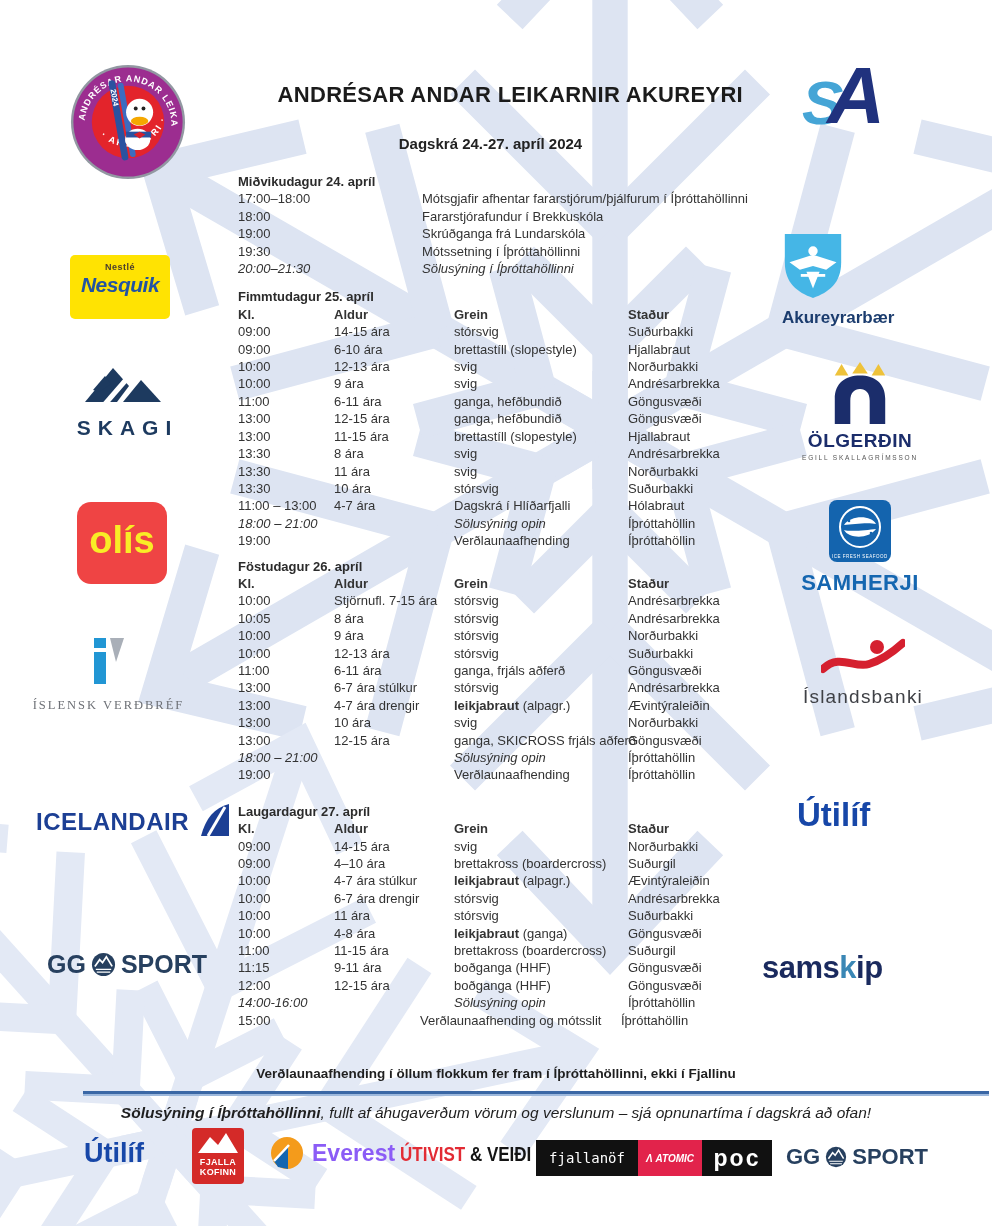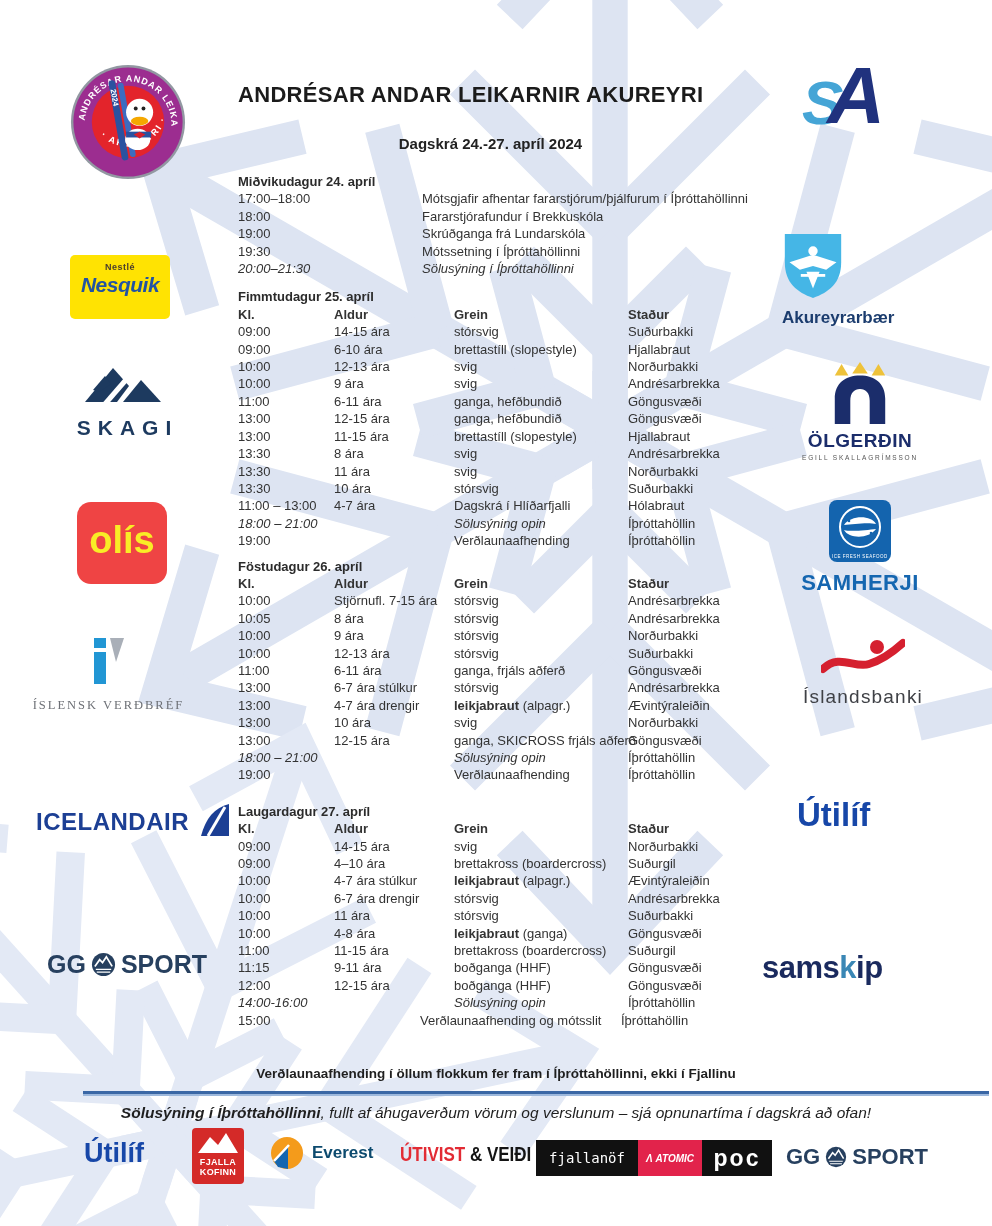--- a/index.html
+++ b/index.html
@@ -2,21 +2,21 @@
 <html><head>
 <meta charset="utf-8">
 <style>
   html,body{margin:0;padding:0;background:#fff;}
   .page{position:relative;width:992px;height:1226px;background:#fff;overflow:hidden;
         font-family:"Liberation Sans",sans-serif;color:#303030;}
   .wm{position:absolute;left:0;top:0;}
 
   
   .content{position:absolute;left:238px;top:66px;width:505px;}
-  .title{font-size:22px;font-weight:700;text-align:left;margin-top:16px;color:#1b1b1b;letter-spacing:.3px;white-space:nowrap;}
+  .title{font-size:22px;font-weight:700;text-align:right;margin-top:16px;color:#1b1b1b;letter-spacing:.3px;white-space:nowrap;}
   .subtitle{font-size:15px;font-weight:700;text-align:center;margin-top:27px;color:#222;}
   #schedule{margin-top:20px;font-size:13px;line-height:17.4px;color:#333;}
   .day-title{font-weight:700;color:#2b2b2b;white-space:nowrap;}
   .row{display:grid;}
   .row span{white-space:nowrap;}
   .row.tbl{grid-template-columns:96px 120px 174px 1fr;}
   .row.wide{grid-template-columns:96px 86px auto 122px;}
   .row.simple{grid-template-columns:184px 1fr;}
   .hdr{font-weight:700;}
   .it{font-style:italic;}
@@ -63,21 +63,21 @@
   .utl{font-weight:800;color:#1747a8;}
   .utl.rightpos{position:absolute;left:797px;top:796px;font-size:33px;}
   .utl.bottompos{position:absolute;left:84px;top:1138px;font-size:27px;}
   .smk{position:absolute;left:762px;top:950px;font-size:31px;font-weight:800;color:#1a2a5e;letter-spacing:-.5px;}
   .kk{color:#3a87b5;}
 
   
   .fjk{position:absolute;left:192px;top:1128px;width:52px;height:56px;background:#d42a28;border-radius:4px;text-align:center;padding-top:3px;box-sizing:border-box;}
   .fjk .l1{font-size:9px;font-weight:800;color:#fff;line-height:10px;letter-spacing:.3px;}
   .evr{position:absolute;left:270px;top:1136px;display:flex;align-items:center;gap:8px;}
-  .ename{font-size:17px;font-weight:700;color:#0c4a6e;}
+  .ename{font-size:23px;font-weight:700;color:#8b5cf6;}
   .utv{position:absolute;left:400px;top:1143px;font-size:20px;font-weight:800;transform:scaleX(.85);transform-origin:left;white-space:nowrap;}
   .utv .r{color:#e22b34;} .utv .b{color:#141414;}
   .fjn{position:absolute;left:536px;top:1140px;width:102px;height:36px;background:#111;color:#fff;display:flex;align-items:center;justify-content:center;font-family:"DejaVu Sans Mono",monospace;font-size:14px;}
   .atm{position:absolute;left:638px;top:1140px;width:64px;height:36px;background:#e2234b;color:#fff;display:flex;align-items:center;justify-content:center;gap:3px;font-size:10px;font-weight:800;font-style:italic;}
   .poc{position:absolute;left:702px;top:1140px;width:70px;height:36px;background:#111;color:#fff;display:flex;align-items:center;justify-content:center;font-size:23px;font-weight:800;letter-spacing:2px;}
 </style>
 </head>
 <body>
 
 <div class="page">

